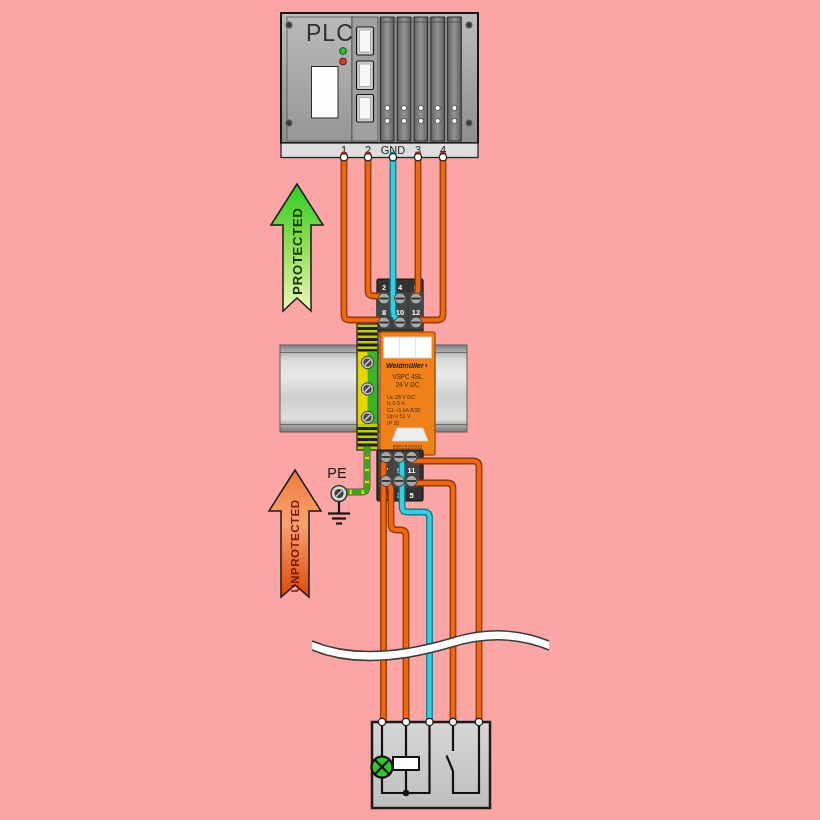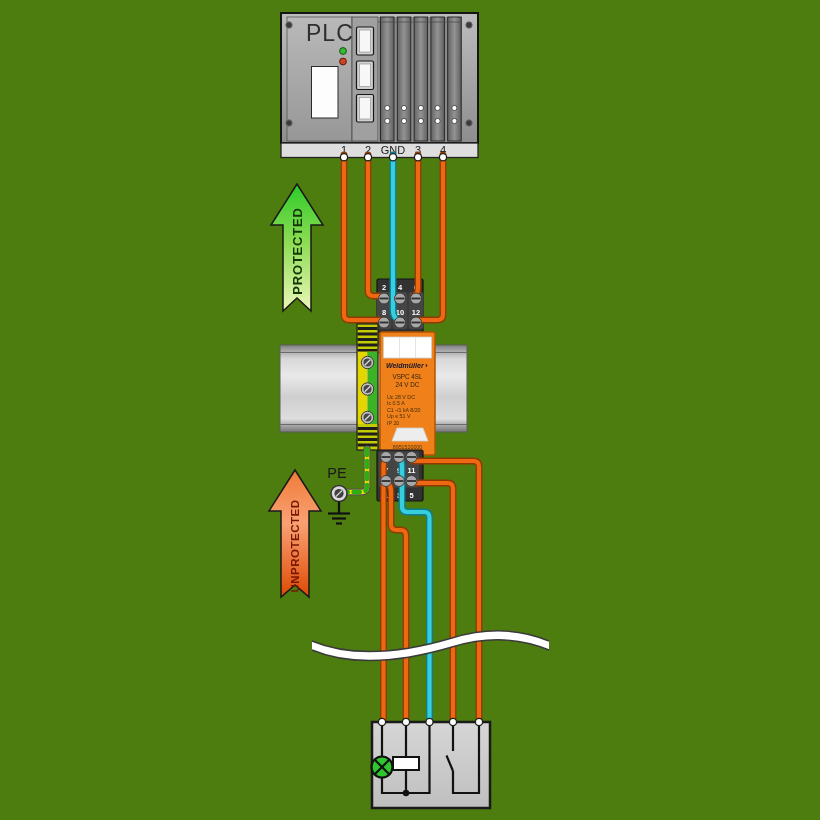--- a/index.html
+++ b/index.html
@@ -1,16 +1,16 @@
 <!DOCTYPE html>
 <html><head>
 <meta charset="utf-8">
 <style>
   html,body{margin:0;padding:0;background:#fff;}
-  .stage{position:relative;width:820px;height:820px;background:#4d7c0f;overflow:hidden;
+  .stage{position:relative;width:820px;height:820px;background:#fca5a5;overflow:hidden;
          font-family:"Liberation Sans", sans-serif;}
   svg text{font-family:"Liberation Sans", sans-serif;}
 </style>
 </head>
 <body>
 
 <div class="stage">
 <svg width="820" height="820" viewBox="0 0 820 820">
   <defs>
     <linearGradient id="plcGrad" x1="0" y1="0" x2="0" y2="1">

